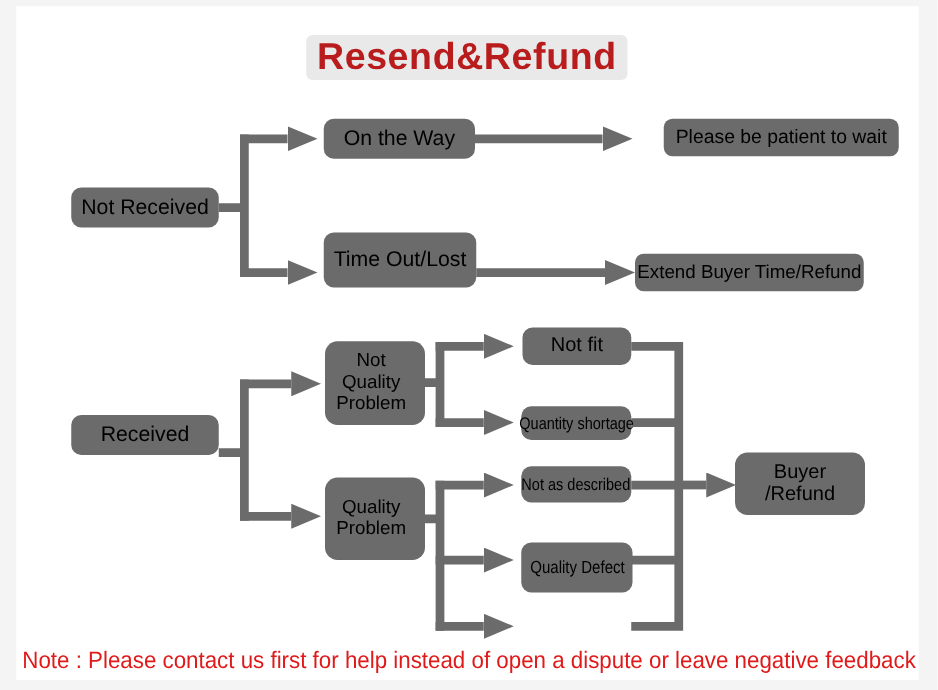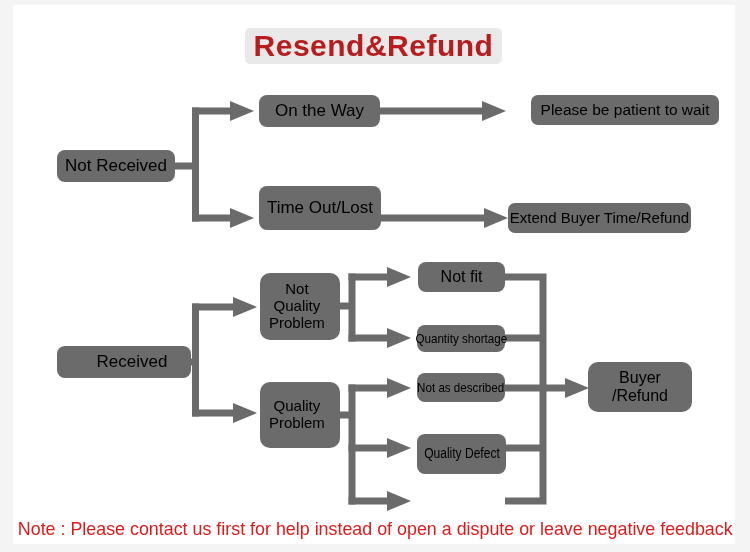--- a/index.html
+++ b/index.html
@@ -22,21 +22,21 @@
   }
   .node.small{font-size:15.5px;border-radius:7px;}
   .node.left{justify-content:flex-start;text-align:center;padding-left:9px;border-radius:10px;font-size:15px;}
   .cond{display:inline-block;white-space:nowrap;transform:scaleX(.86);transform-origin:50% 50%;}
 
   #n-not-received{left:57px;top:150px;width:118px;height:32px;}
   #n-on-the-way{left:259px;top:95px;width:121px;height:32px;}
   #n-please-wait{left:505px;top:95px;width:188px;height:30px;margin-left:26px;}
   #n-time-out{left:259px;top:186px;width:122px;height:44px;}
   #n-extend-time{left:508px;top:203px;width:183px;height:30px;font-size:15px;}
-  #n-received{left:57px;top:346px;width:118px;height:32px;padding-left:16px;}
+  #n-received{left:57px;top:332px;width:118px;height:32px;}
   #n-nqp{left:260px;top:273px;width:71px;height:67px;}
   #n-qp{left:260px;top:382px;width:71px;height:66px;}
   #n-not-fit{left:418px;top:262px;width:87px;height:30px;font-size:16px;}
   #n-qty-short{left:417px;top:325px;width:88px;height:27px;font-size:13.5px;}
   #n-not-desc{left:417px;top:373px;width:88px;height:29px;font-size:13.5px;text-align:center;}
   #n-q-defect{left:417px;top:434px;width:89px;height:40px;font-size:14px;}
   #n-damage{left:418px;top:488px;width:89px;height:27px;font-size:16px;}
   #n-resend-refund{left:588px;top:362px;width:104px;height:50px;border-radius:10px;font-size:16px;}
 
   .note{

